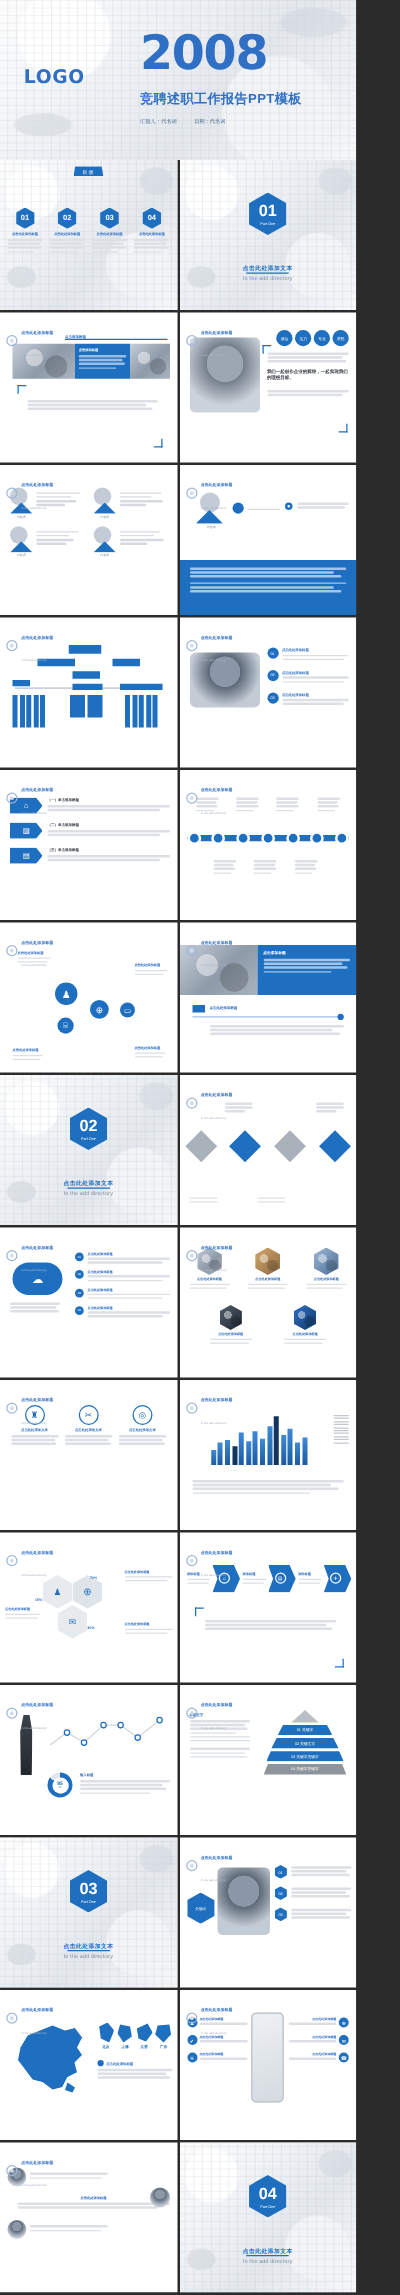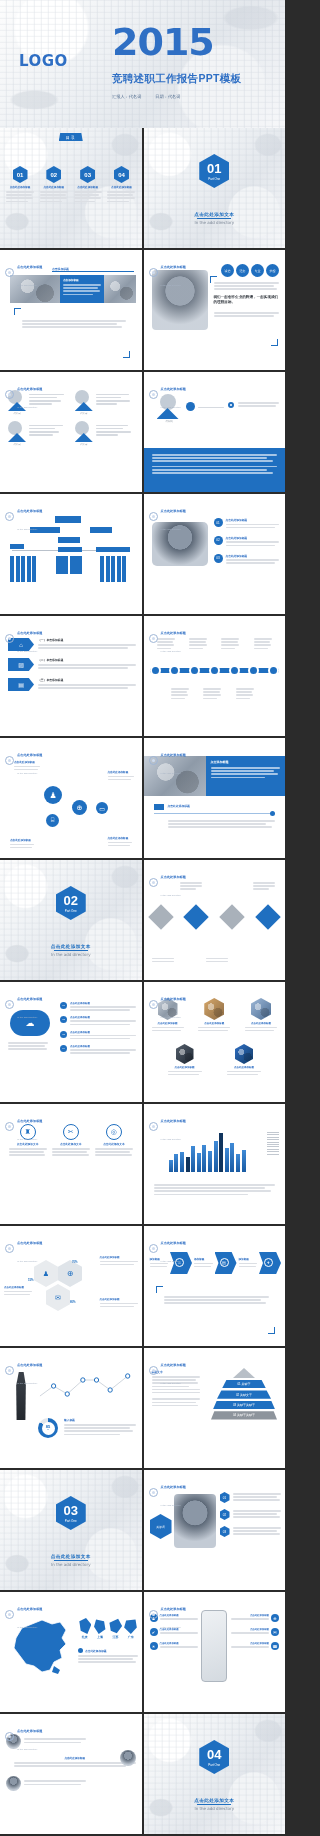--- a/index.html
+++ b/index.html
@@ -86,21 +86,21 @@
   .ppl{ background:radial-gradient(circle at 50% 35%,#8b97a6 0 30%,#5d6978 31%,#c3cbd5 70%); }
 </style>
 </head>
 <body>
 
 <div class="page">
 
   <div class="slide" id="titleSlide">
     <div class="bgphoto"></div>
     <div class="logo">LOGO</div>
-    <div class="yr">2015</div>
+    <div class="yr">2008</div>
     <div class="sub">竞聘述职工作报告PPT模板</div>
     <div class="meta">
       <span>汇报人：代名词</span>
       <span>日期：代名词</span>
     </div>
   </div>
 
   <div class="grid">
 
     <div class="slide">

